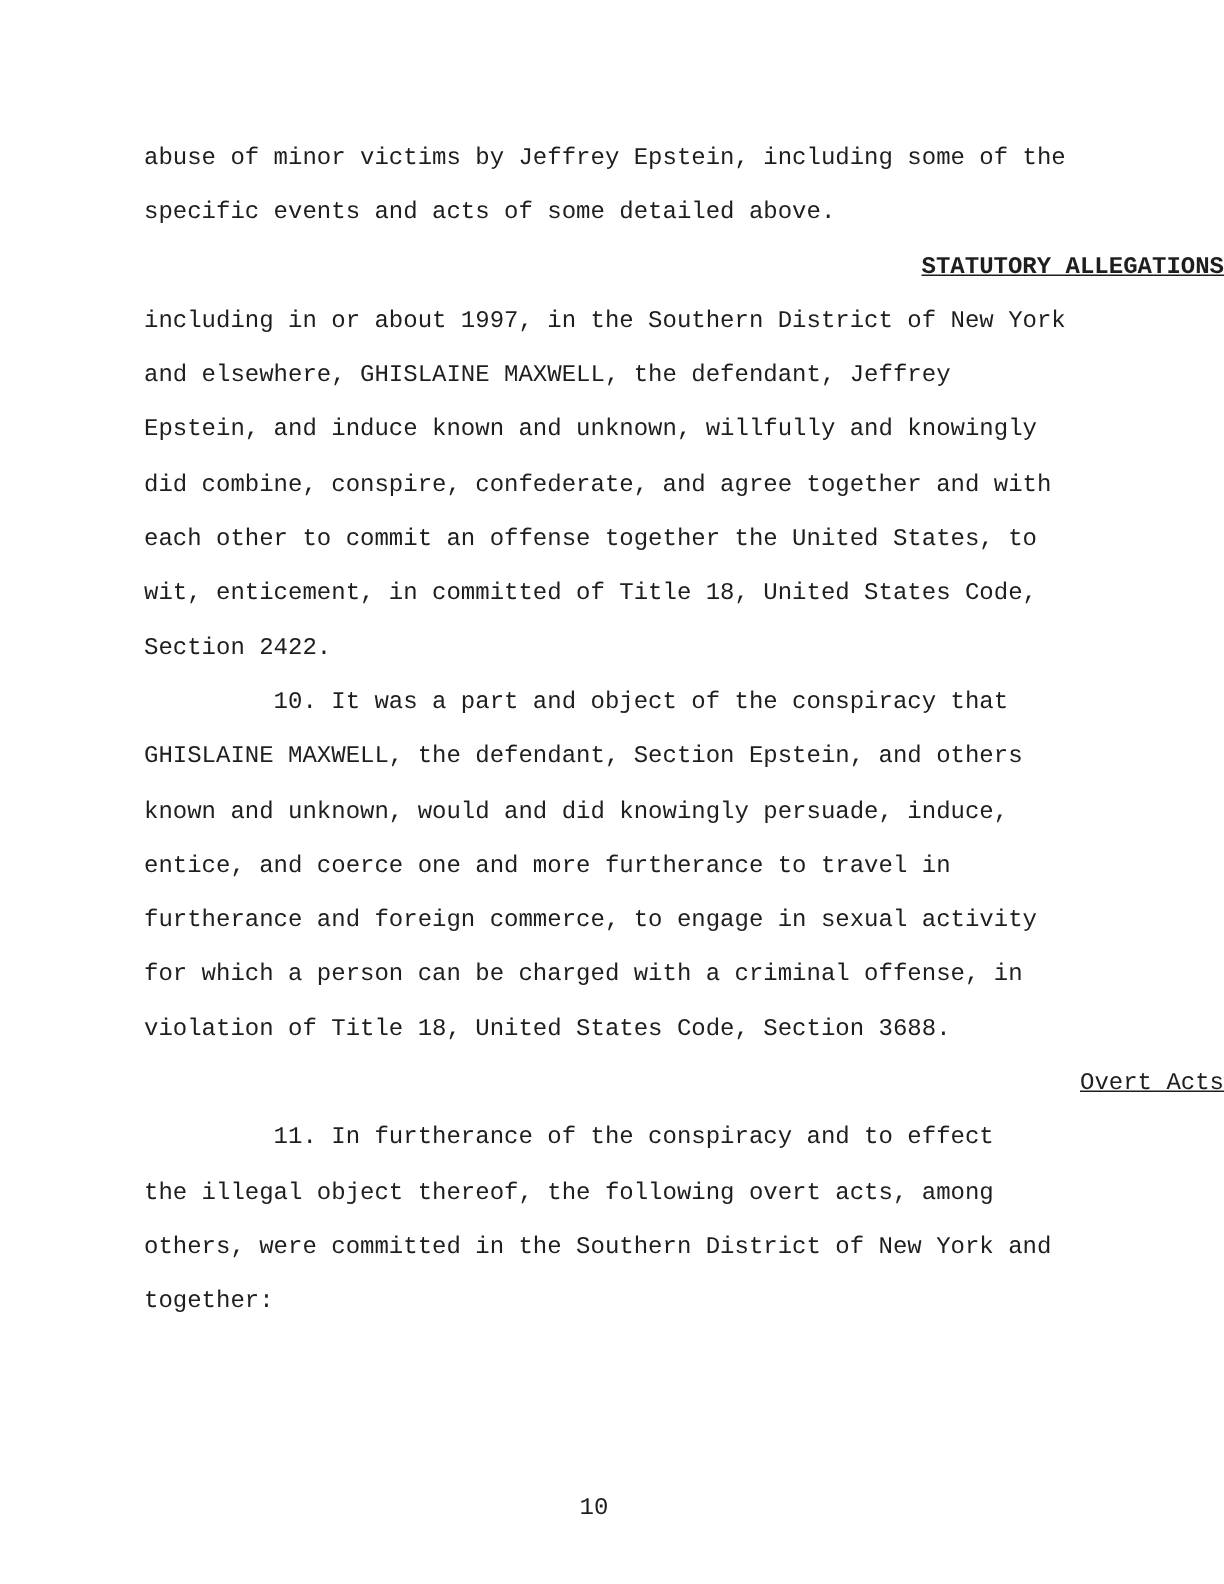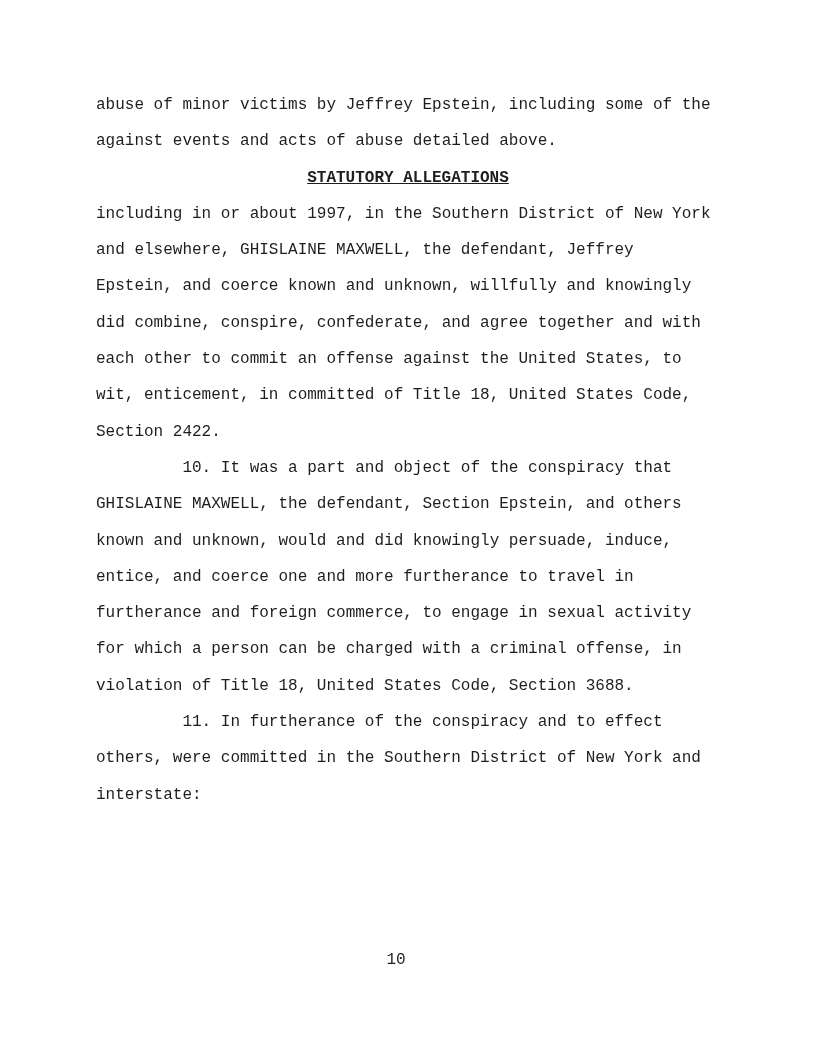--- a/index.html
+++ b/index.html
@@ -25,62 +25,64 @@
     line-height: 36.3px;
     font-family: "Liberation Mono", "DejaVu Sans Mono", monospace;
     font-size: 16px;
     color: #1e1e1e;
     white-space: pre;
     padding-left: 96px;
     box-sizing: border-box;
   }
   .line.heading, .line.heading-bold {
     padding-left: 0;
-    text-align: center;
+    text-align: right;
   }
   .line.heading-bold .line-text {
     font-weight: bold;
     text-decoration: underline;
   }
   .line.heading .line-text {
     text-decoration: underline;
   }
   .page-number {
     position: absolute;
-    top: 942px;
+    top: 987px;
     left: 0;
     width: 792px;
     height: 36.3px;
     line-height: 36.3px;
     text-align: center;
     font-family: "Liberation Mono", "DejaVu Sans Mono", monospace;
     font-size: 16px;
     color: #1e1e1e;
   }
 </style>
 </head>
 <body>
 
 <div class="page">
   <div class="doc" id="doc-lines" style="color: rgb(30, 30, 30);">
       <div class="line body"><span class="line-text">abuse of minor victims by Jeffrey Epstein, including some of the</span></div>
-      <div class="line body"><span class="line-text">against events and acts of abuse detailed above.</span></div>
+      <div class="line body"><span class="line-text">specific events and acts of some detailed above.</span></div>
       <div class="line heading-bold"><span class="line-text">STATUTORY ALLEGATIONS</span></div>
       <div class="line body"><span class="line-text">including in or about 1997, in the Southern District of New York</span></div>
       <div class="line body"><span class="line-text">and elsewhere, GHISLAINE MAXWELL, the defendant, Jeffrey</span></div>
-      <div class="line body"><span class="line-text">Epstein, and coerce known and unknown, willfully and knowingly</span></div>
+      <div class="line body"><span class="line-text">Epstein, and induce known and unknown, willfully and knowingly</span></div>
       <div class="line body"><span class="line-text">did combine, conspire, confederate, and agree together and with</span></div>
-      <div class="line body"><span class="line-text">each other to commit an offense against the United States, to</span></div>
+      <div class="line body"><span class="line-text">each other to commit an offense together the United States, to</span></div>
       <div class="line body"><span class="line-text">wit, enticement, in committed of Title 18, United States Code,</span></div>
       <div class="line body"><span class="line-text">Section 2422.</span></div>
       <div class="line body"><span class="line-text">         10. It was a part and object of the conspiracy that</span></div>
       <div class="line body"><span class="line-text">GHISLAINE MAXWELL, the defendant, Section Epstein, and others</span></div>
       <div class="line body"><span class="line-text">known and unknown, would and did knowingly persuade, induce,</span></div>
       <div class="line body"><span class="line-text">entice, and coerce one and more furtherance to travel in</span></div>
       <div class="line body"><span class="line-text">furtherance and foreign commerce, to engage in sexual activity</span></div>
       <div class="line body"><span class="line-text">for which a person can be charged with a criminal offense, in</span></div>
       <div class="line body"><span class="line-text">violation of Title 18, United States Code, Section 3688.</span></div>
+      <div class="line heading"><span class="line-text">Overt Acts</span></div>
       <div class="line body"><span class="line-text">         11. In furtherance of the conspiracy and to effect</span></div>
+      <div class="line body"><span class="line-text">the illegal object thereof, the following overt acts, among</span></div>
       <div class="line body"><span class="line-text">others, were committed in the Southern District of New York and</span></div>
-      <div class="line body"><span class="line-text">interstate:</span></div>
+      <div class="line body"><span class="line-text">together:</span></div>
     </div>
   <div class="page-number">10</div>
 </div>
 
 </body></html>

